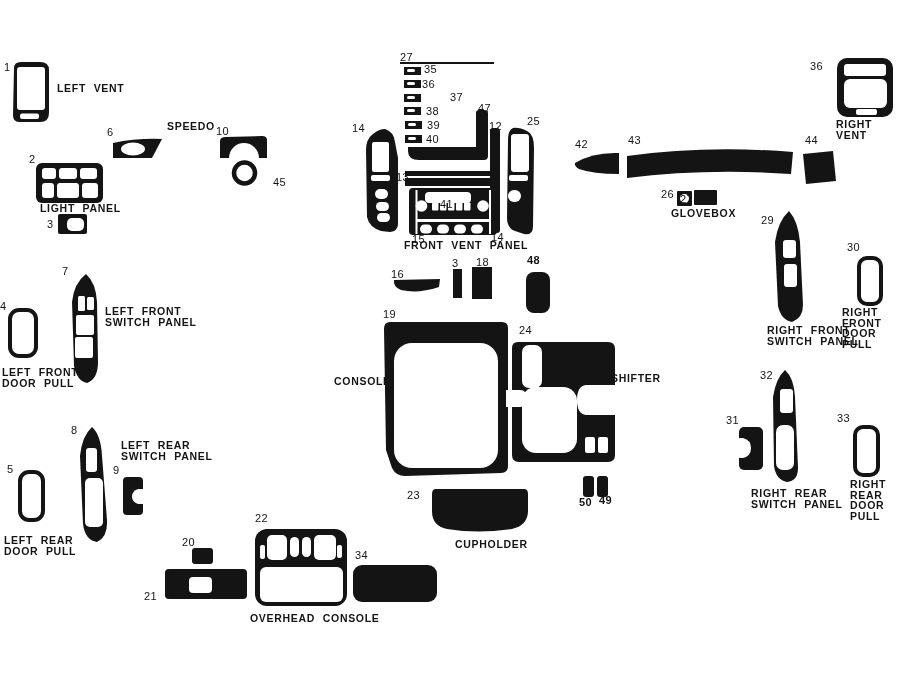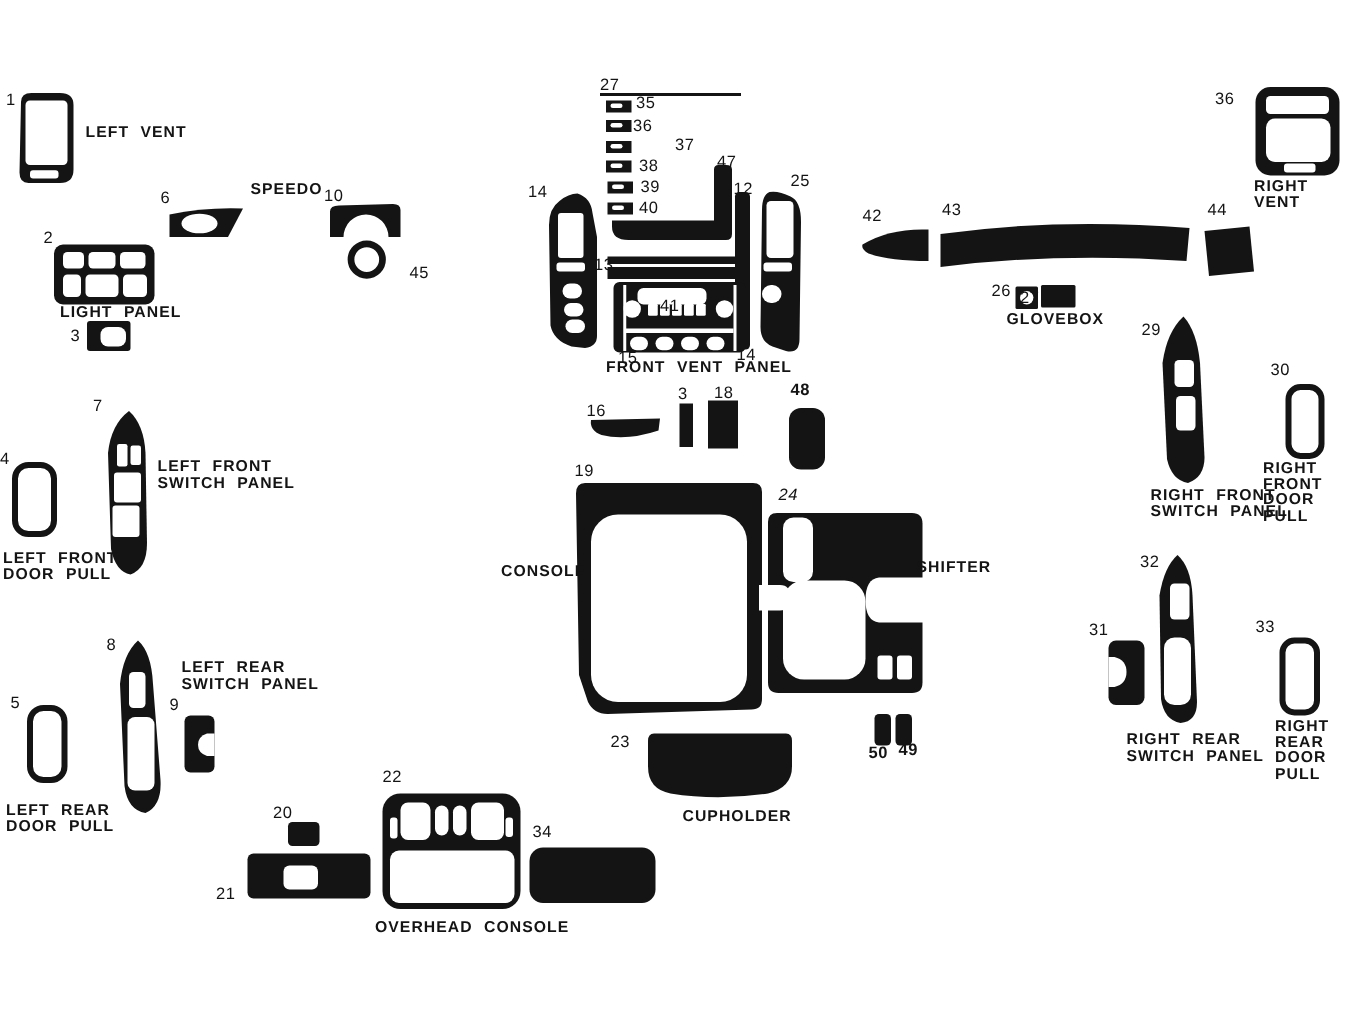--- a/index.html
+++ b/index.html
@@ -243,21 +243,21 @@
       <div class="callout" style="left: 491px; top: 232px;">14</div>
       <div class="callout" style="left: 412px; top: 234px;">15</div>
       <div class="callout" style="left: 391px; top: 269px;">16</div>
       <div class="callout" style="left: 452px; top: 258px;">3</div>
       <div class="callout" style="left: 476px; top: 257px;">18</div>
       <div class="callout" style="left: 371px; top: 309px; margin-left: 12px;">19</div>
       <div class="callout" style="left: 182px; top: 537px;">20</div>
       <div class="callout" style="left: 144px; top: 591px;">21</div>
       <div class="callout" style="left: 255px; top: 513px;">22</div>
       <div class="callout" style="left: 407px; top: 490px;">23</div>
-      <div class="callout" style="left: 519px; top: 325px; font-style: italic;">24</div>
+      <div class="callout" style="left: 519px; top: 325px;">24</div>
       <div class="callout" style="left: 527px; top: 116px;">25</div>
       <div class="callout" style="left: 661px; top: 189px;">26</div>
       <div class="callout" style="left: 680px; top: 194px;">27</div>
       <div class="callout" style="left: 810px; top: 61px;">36</div>
       <div class="callout" style="left: 761px; top: 215px;">29</div>
       <div class="callout" style="left: 847px; top: 242px;">30</div>
       <div class="callout" style="left: 726px; top: 415px;">31</div>
       <div class="callout" style="left: 760px; top: 370px;">32</div>
       <div class="callout" style="left: 837px; top: 413px;">33</div>
       <div class="callout" style="left: 355px; top: 550px;">34</div>

